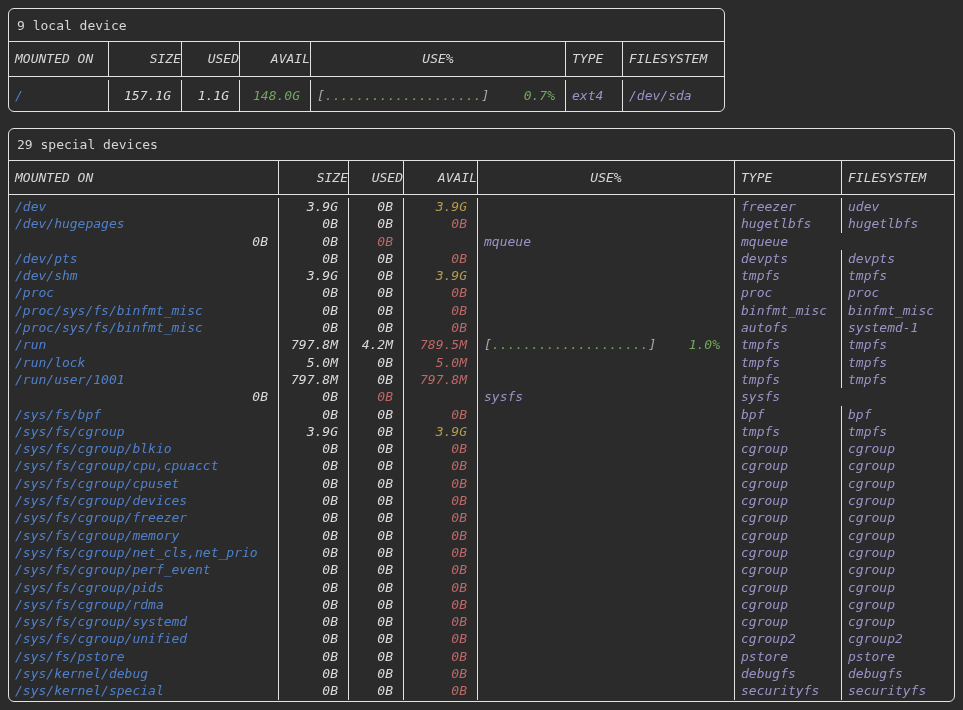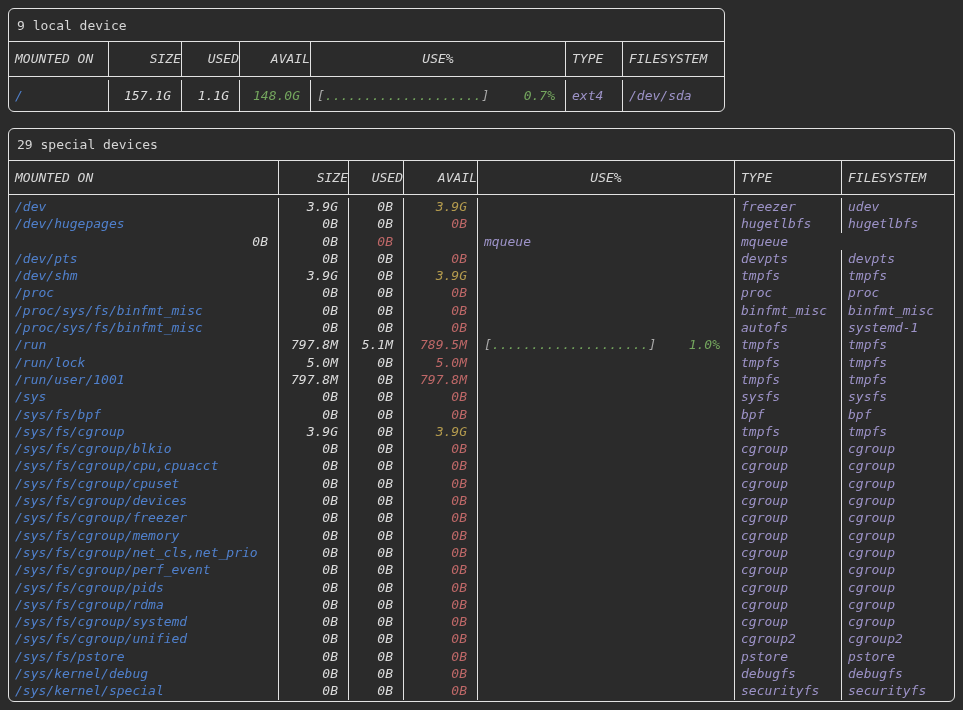--- a/index.html
+++ b/index.html
@@ -164,21 +164,21 @@
     <div class="c-size">0B</div>
     <div class="c-used">0B</div>
     <div class="c-avail fg-red">0B</div>
     <div class="c-use"><span><span class="bar-open"></span><span class="bar-dots"></span><span class="bar-close"></span></span><span class="c-pct"></span></div>
     <div class="c-type">autofs</div>
     <div class="c-fs">systemd-1</div>
   </div>
         <div class="row">
     <div class="c-mount">/run</div>
     <div class="c-size">797.8M</div>
-    <div class="c-used">5.1M</div>
+    <div class="c-used">4.2M</div>
     <div class="c-avail fg-red">789.5M</div>
     <div class="c-use"><span><span class="bar-open">[</span><span class="bar-dots">....................</span><span class="bar-close">]</span></span><span class="c-pct">1.0%</span></div>
     <div class="c-type">tmpfs</div>
     <div class="c-fs">tmpfs</div>
   </div>
         <div class="row">
     <div class="c-mount">/run/lock</div>
     <div class="c-size">5.0M</div>
     <div class="c-used">0B</div>
     <div class="c-avail fg-red">5.0M</div>
@@ -189,21 +189,20 @@
         <div class="row">
     <div class="c-mount">/run/user/1001</div>
     <div class="c-size">797.8M</div>
     <div class="c-used">0B</div>
     <div class="c-avail fg-red">797.8M</div>
     <div class="c-use"><span><span class="bar-open"></span><span class="bar-dots"></span><span class="bar-close"></span></span><span class="c-pct"></span></div>
     <div class="c-type">tmpfs</div>
     <div class="c-fs">tmpfs</div>
   </div>
         <div class="row">
-    <div class="c-mount">/sys</div>
     <div class="c-size">0B</div>
     <div class="c-used">0B</div>
     <div class="c-avail fg-red">0B</div>
     <div class="c-use"><span><span class="bar-open"></span><span class="bar-dots"></span><span class="bar-close"></span></span><span class="c-pct"></span></div>
     <div class="c-type">sysfs</div>
     <div class="c-fs">sysfs</div>
   </div>
         <div class="row">
     <div class="c-mount">/sys/fs/bpf</div>
     <div class="c-size">0B</div>

